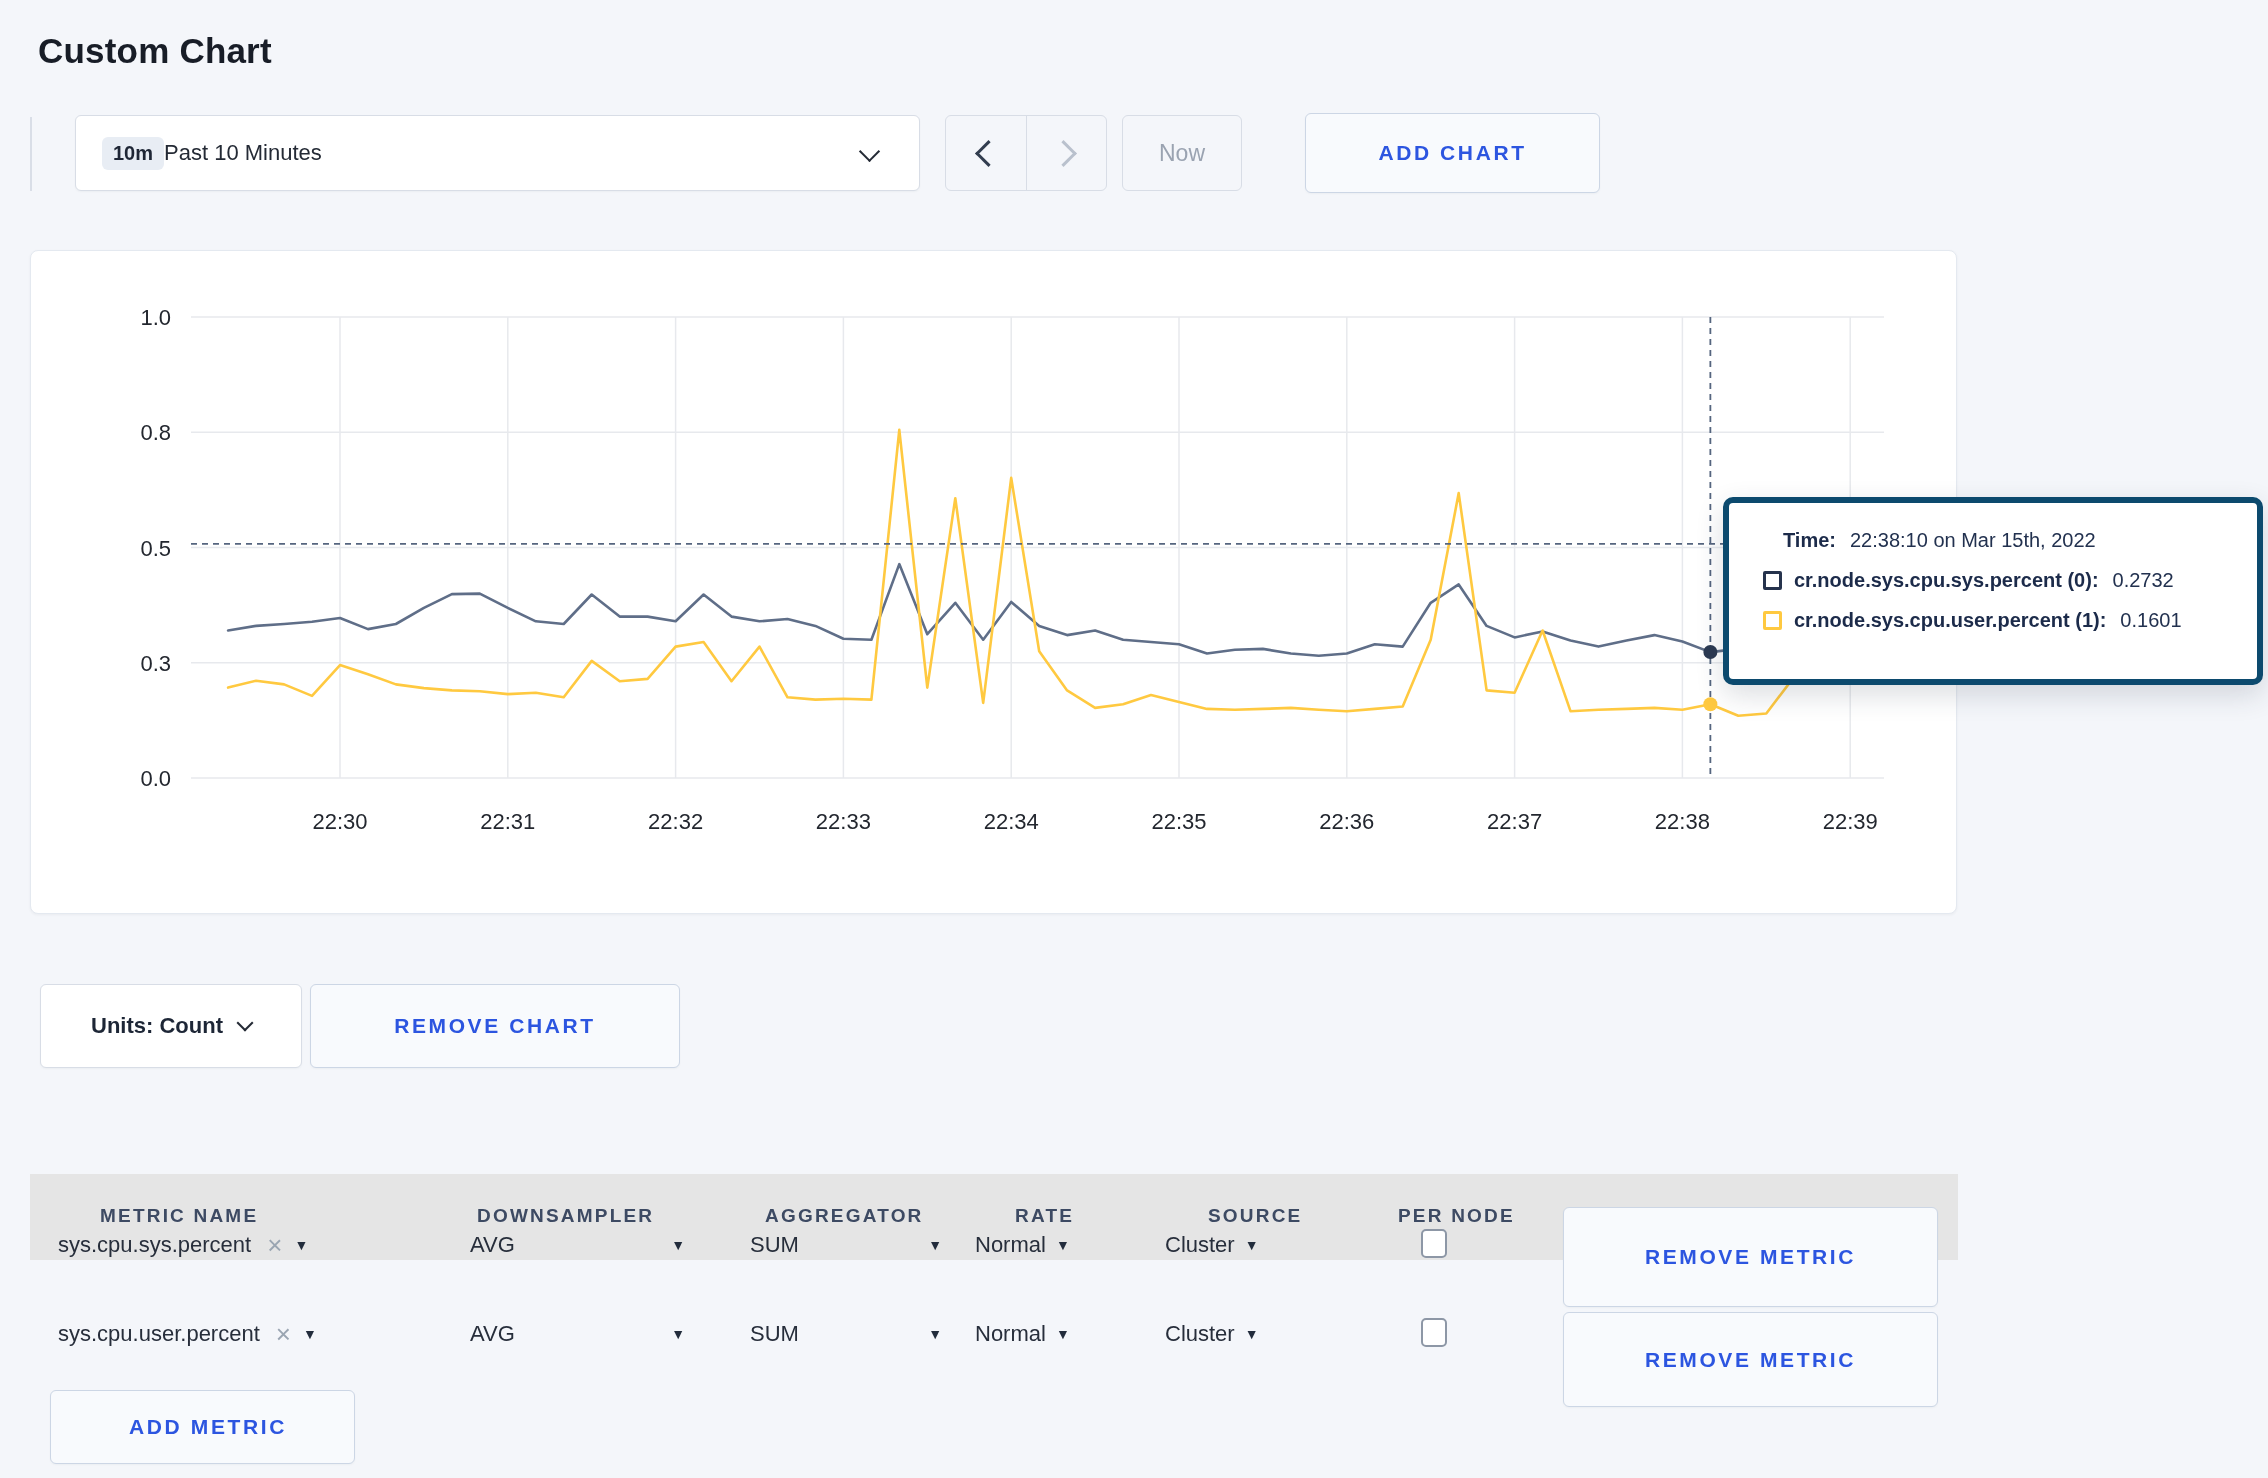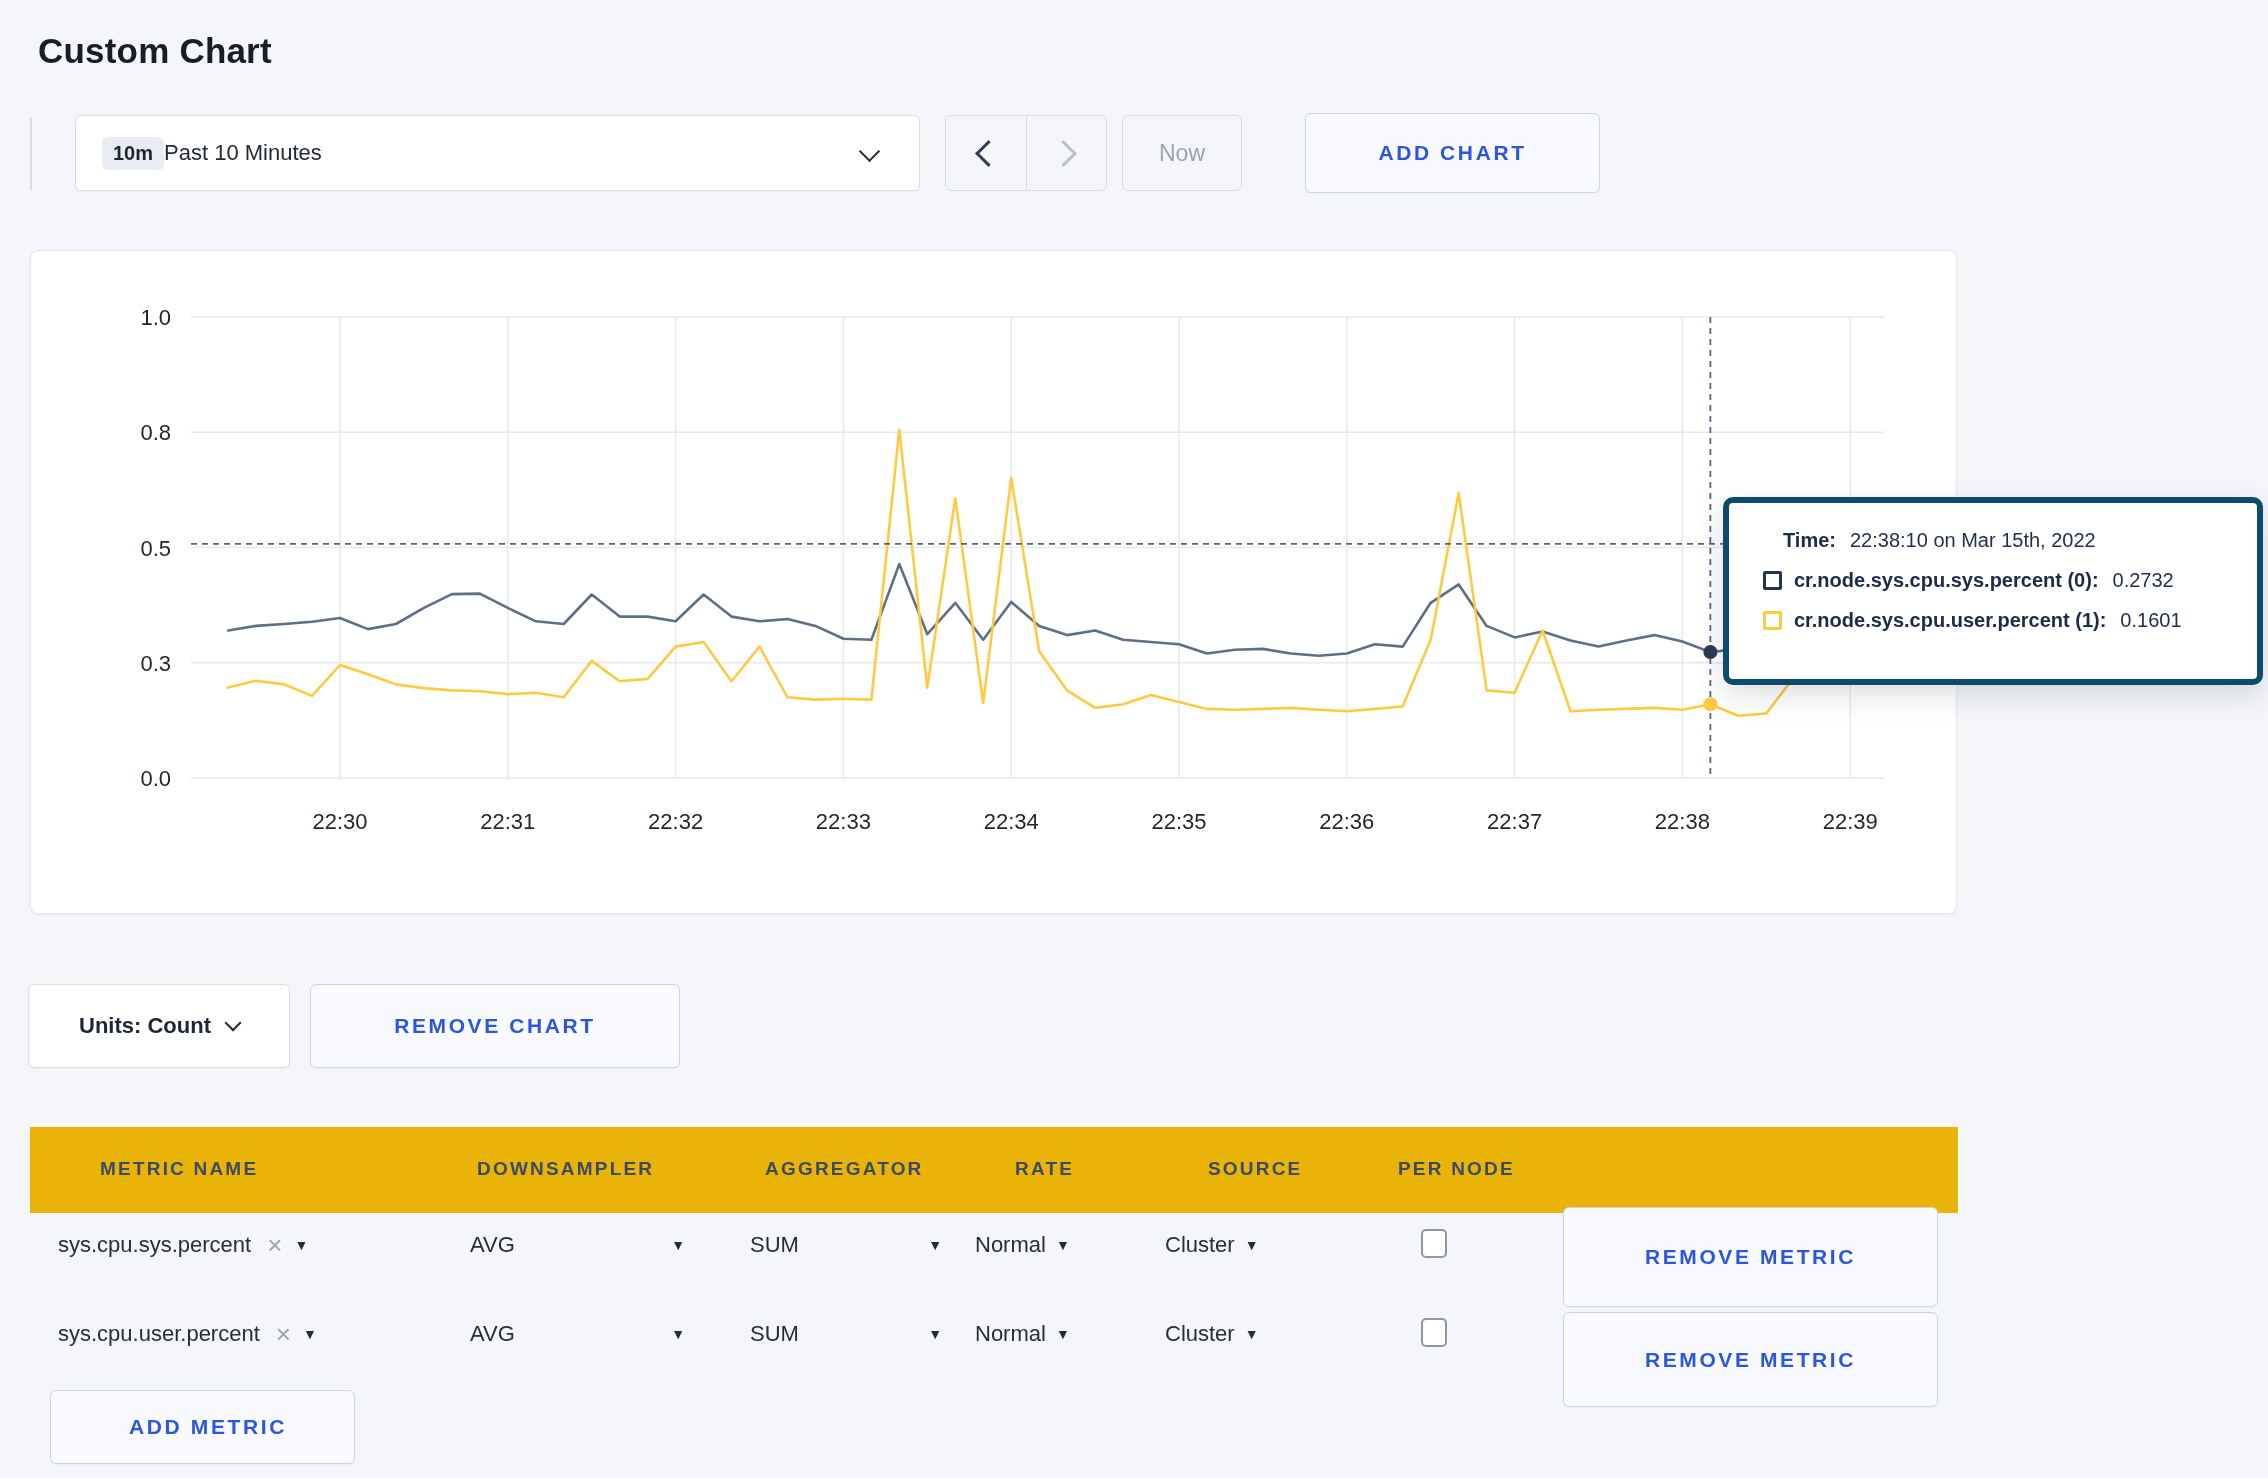--- a/index.html
+++ b/index.html
@@ -63,29 +63,29 @@
     border-radius:10px;box-shadow:0 10px 28px rgba(40,50,70,.16);z-index:20;
     padding:26px 0 0 34px;box-sizing:border-box;font-size:20px;color:#1c2b4a;
   }
   .tt-row{display:flex;align-items:center;margin-bottom:17px;}
   .tt-label{font-weight:700;color:#1c2b4a;}
   .tt-val{margin-left:14px;color:#22314f;}
   .tt-swatch{width:19px;height:19px;border:3px solid;border-radius:2px;box-sizing:border-box;margin-right:12px;background:#fff;}
   .tt-time-label{font-weight:700;margin-left:20px;}
   
   .units-box{
-    left:28px;top:984px;width:262px;height:84px;background:#fff;border:1.5px solid #d8dde6;
+    left:40px;top:984px;width:262px;height:84px;background:#fff;border:1.5px solid #d8dde6;
     border-radius:6px;box-sizing:border-box;display:flex;align-items:center;justify-content:center;
     gap:16px;cursor:pointer;box-shadow:0 1px 2px rgba(30,40,60,.04);
   }
   .units-label{font-size:22px;font-weight:700;color:#1d2636;}
   .chev-sm{width:10px;height:10px;border-right:2px solid #242a35;border-bottom:2px solid #242a35;transform:rotate(45deg);margin-top:-6px;}
   .remove-chart{left:310px;top:984px;width:370px;height:84px;}
   
-  .thead{left:30px;top:1127px;width:1928px;height:86px;background:#eab308;}
+  .thead{left:30px;top:1174px;width:1928px;height:86px;background:#e5e5e5;}
   .th{
     position:absolute;top:31px;font-size:19px;font-weight:700;letter-spacing:2.2px;color:#3d4a63;
   }
   .mrow{left:30px;width:1928px;height:60px;}
   .mcell{position:absolute;top:0;height:60px;display:flex;align-items:center;font-size:22px;color:#272e3b;}
   .metric-select{left:28px;gap:12px;cursor:pointer;}
   .x-icon{color:#9aa5b2;font-size:26px;line-height:1;margin-left:4px;cursor:pointer;}
   .caret{font-size:14px;color:#222c3c;}
   .dd{cursor:pointer;}
   .dd-spread{justify-content:space-between;}

